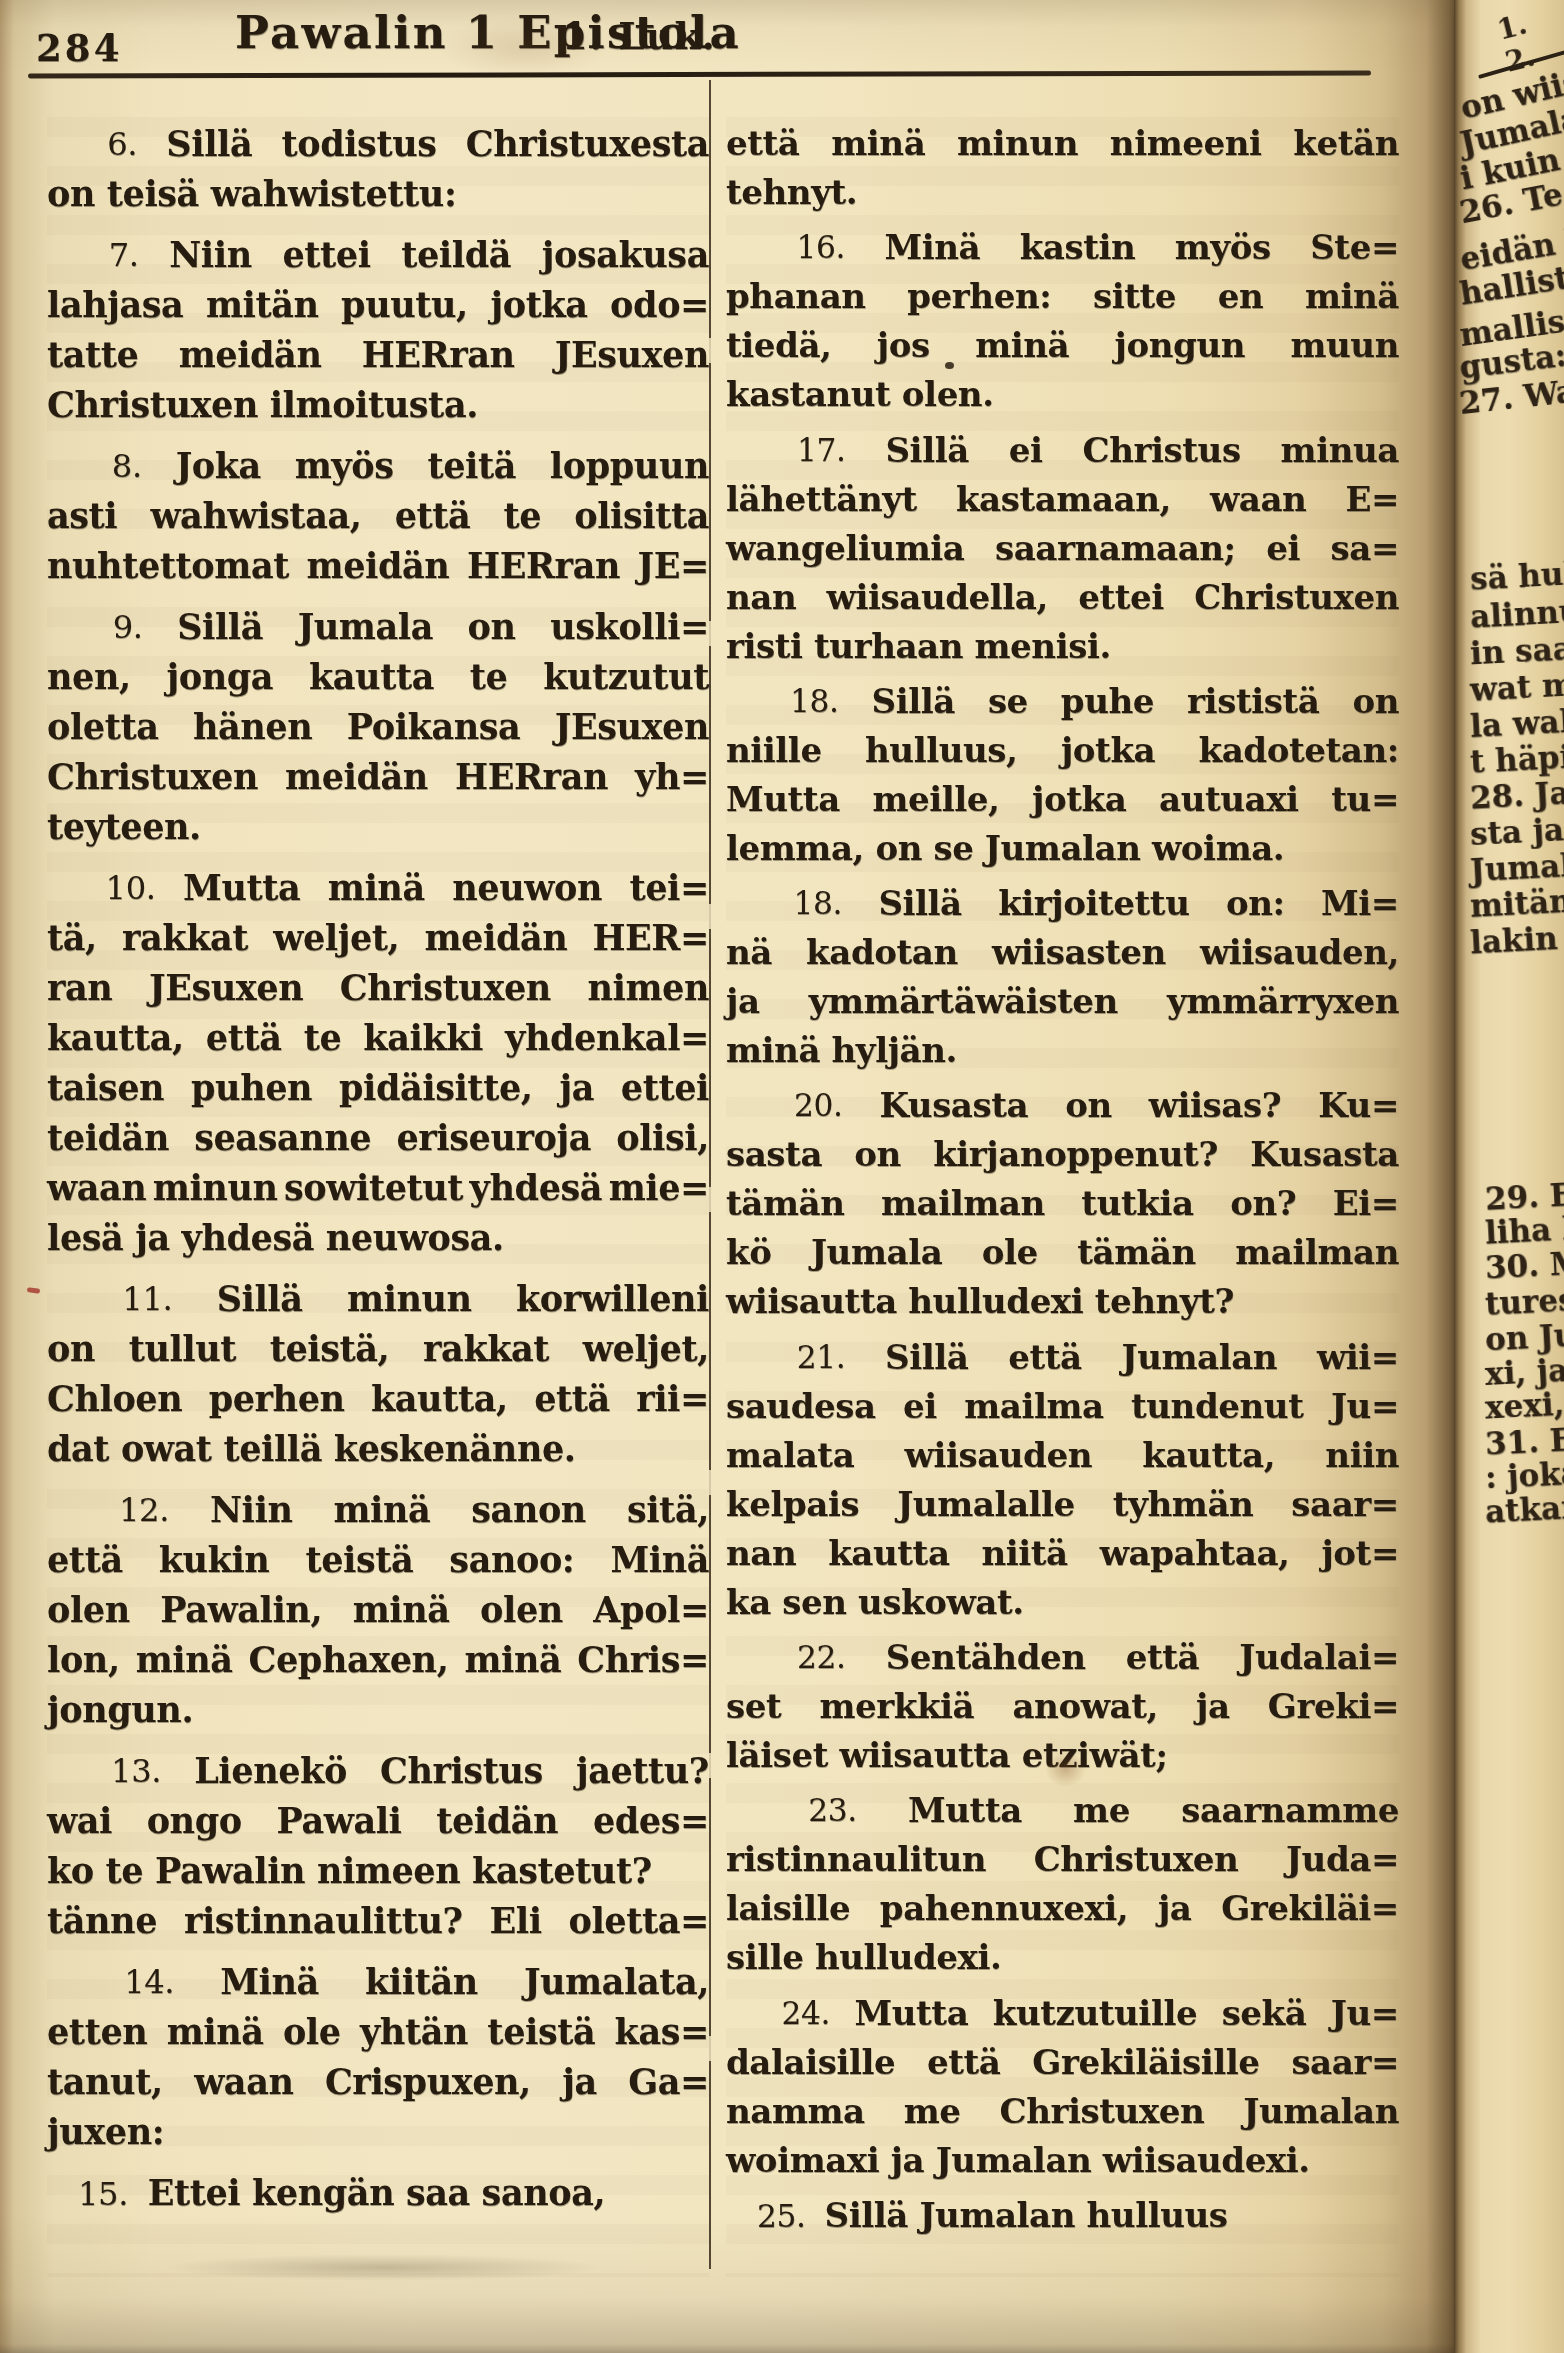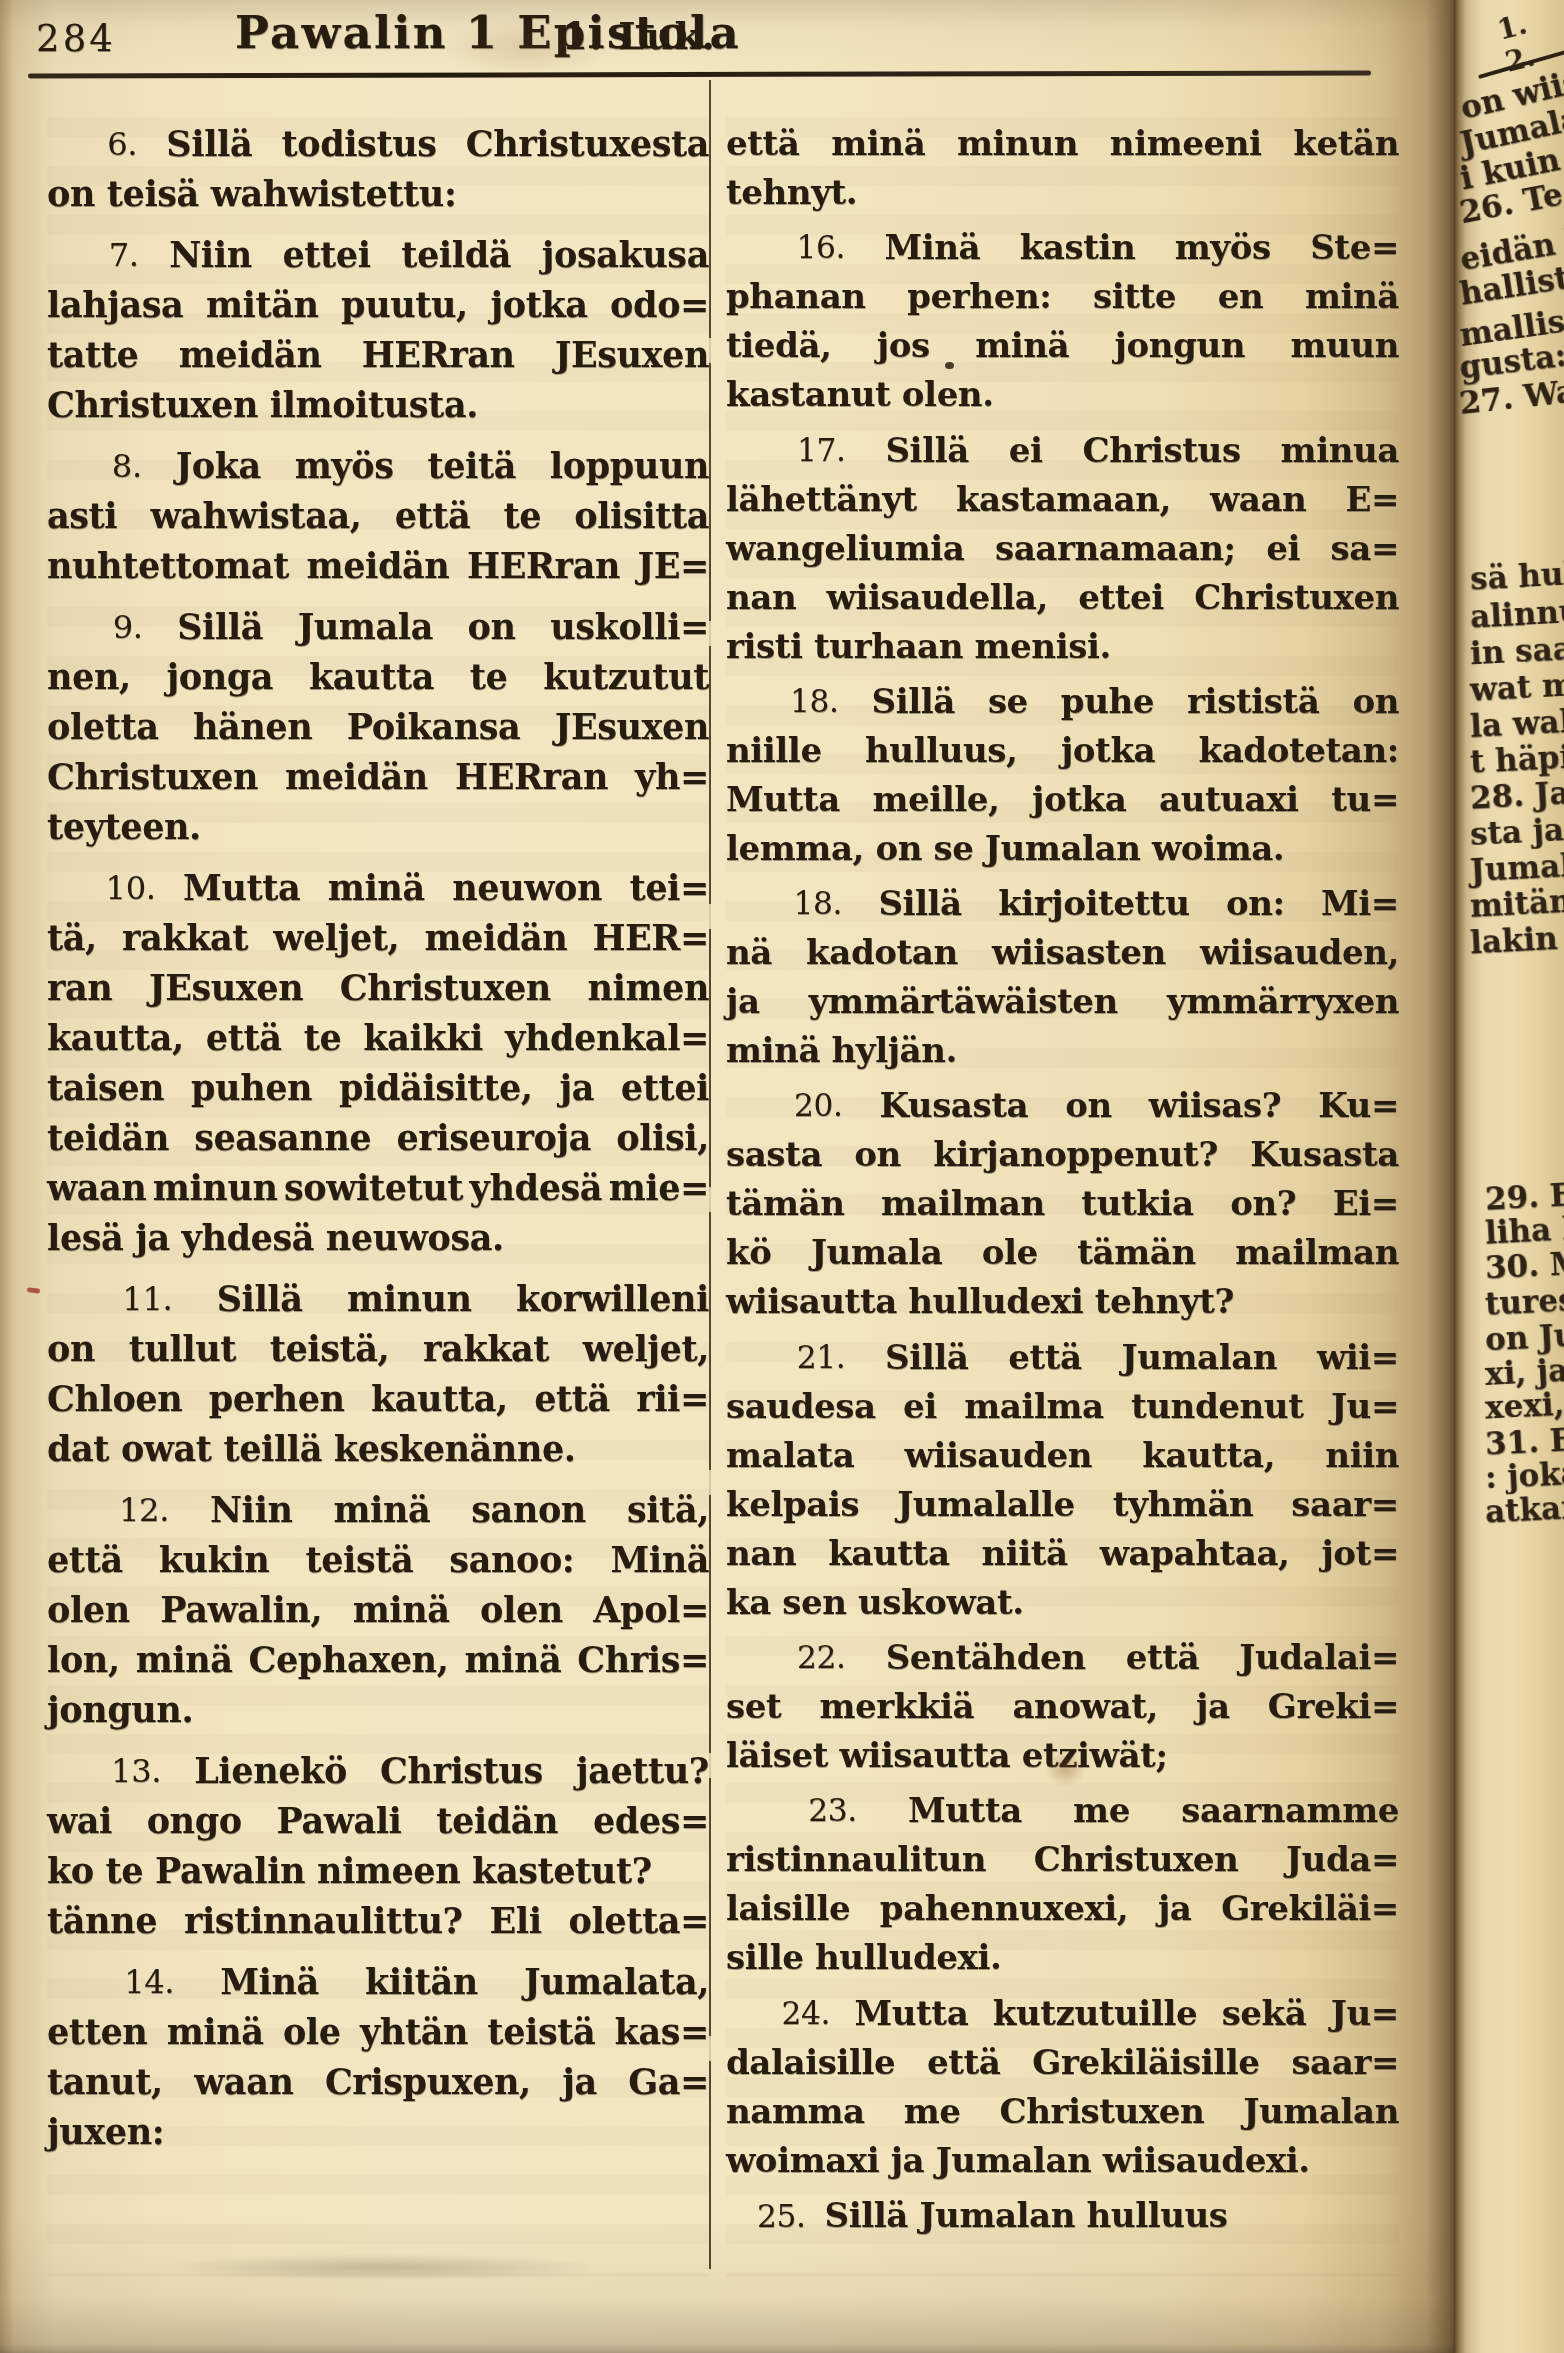--- a/index.html
+++ b/index.html
@@ -12,21 +12,21 @@
     position:absolute;inset:0;
     background:
       linear-gradient(180deg, rgba(118,96,60,0.22) 0px, rgba(118,96,60,0.06) 27px, rgba(0,0,0,0) 74px,
                       rgba(0,0,0,0) 2214px, rgba(118,96,60,0.10) 2297px, rgba(96,76,46,0.28) 2344px, rgba(70,54,32,0.45) 2354px),
       linear-gradient(90deg, #b49a6e 0px, #d9c79c 14px, #eaddb5 55px, #f0e3bd 156px, #f3e7c3 407px,
                       #f2e6c1 782px, #eedfb4 1158px, #e6d3a4 1299px, #d3bd8d 1381px, #b89e70 1426px,
                       #7c6440 1449px, #55422a 1457px, #55422a 1565px);
   }
   .ink{color:var(--ink,#261c10);}
   .header-pageno{
-    position:absolute;left:36px;top:17px;font-size:37px;font-weight:normal;letter-spacing:3.1px;
+    position:absolute;left:36px;top:26px;font-size:37px;font-weight:bold;letter-spacing:3.1px;
     text-shadow:0.5px 0.6px 0.6px rgba(38,28,16,.45);
   }
   .header-title{
     position:absolute;left:235px;top:6.3px;font-size:45px;font-weight:bold;letter-spacing:2.3px;
     text-shadow:0.6px 0.8px 0.8px rgba(38,28,16,.5);
   }
   .header-chapter{
     position:absolute;left:562px;top:14px;font-size:37px;font-weight:bold;letter-spacing:1.6px;
     text-shadow:0.5px 0.6px 0.6px rgba(38,28,16,.45);
   }
@@ -161,20 +161,23 @@
       <div class="tline just"><span class="vindent"></span><span class="vnum">13.</span><span>Lienekö</span><span>Christus</span><span>jaettu?</span></div>
       <div class="tline just"><span>wai</span><span>ongo</span><span>Pawali</span><span>teidän</span><span>edes=</span></div>
       <div class="tline">ko te Pawalin nimeen kastetut?</div>
       <div class="tline just"><span>tänne</span><span>ristinnaulittu?</span><span>Eli</span><span>oletta=</span></div>
     </div>
     <div class="verse">
       <div class="tline just"><span class="vindent"></span><span class="vnum">14.</span><span>Minä</span><span>kiitän</span><span>Jumalata,</span></div>
       <div class="tline just"><span>etten</span><span>minä</span><span>ole</span><span>yhtän</span><span>teistä</span><span>kas=</span></div>
       <div class="tline just"><span>tanut,</span><span>waan</span><span>Crispuxen,</span><span>ja</span><span>Ga=</span></div>
       <div class="tline">juxen:</div>
+    </div>
+    <div class="verse">
+      <div class="tline"><span class="vindent"></span><span class="vnum">15.  </span>Ettei kengän saa sanoa,</div>
     </div>
   </div>
 <div class="column right ink" id="col-right">
     <div class="verse">
       <div class="tline just"><span>että</span><span>minä</span><span>minun</span><span>nimeeni</span><span>ketän</span></div>
       <div class="tline">tehnyt.</div>
     </div>
     <div class="verse">
       <div class="tline just"><span class="vindent"></span><span class="vnum">16.</span><span>Minä</span><span>kastin</span><span>myös</span><span>Ste=</span></div>
       <div class="tline just"><span>phanan</span><span>perhen:</span><span>sitte</span><span>en</span><span>minä</span></div>

